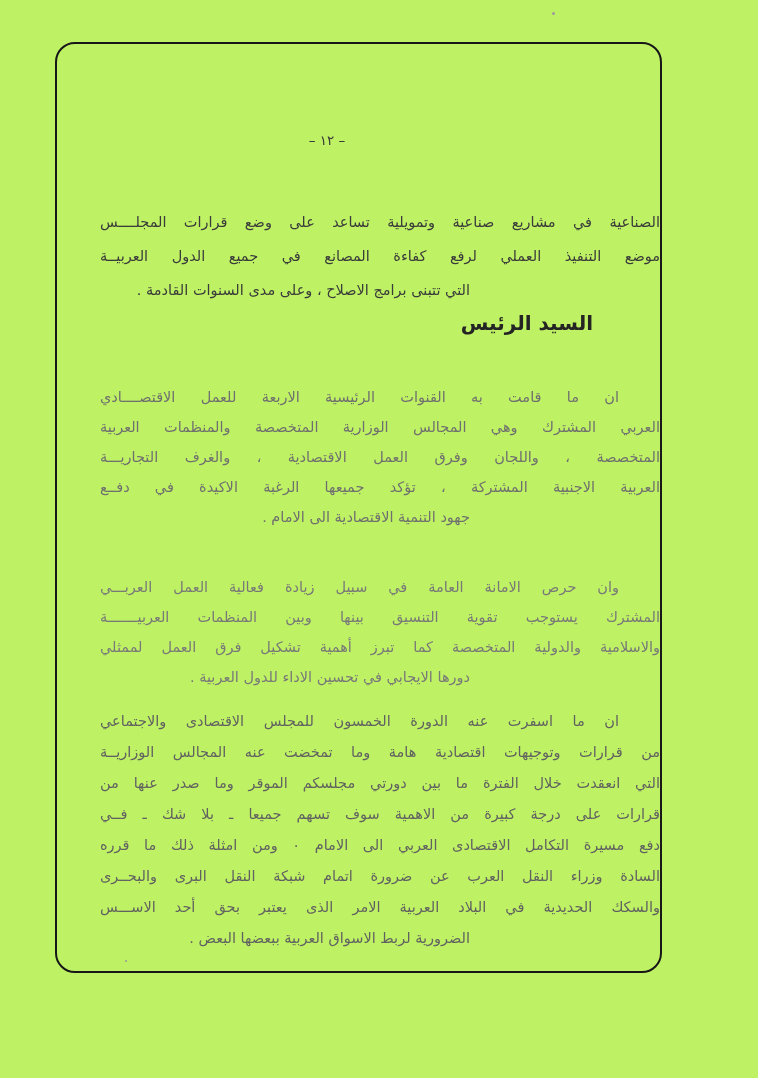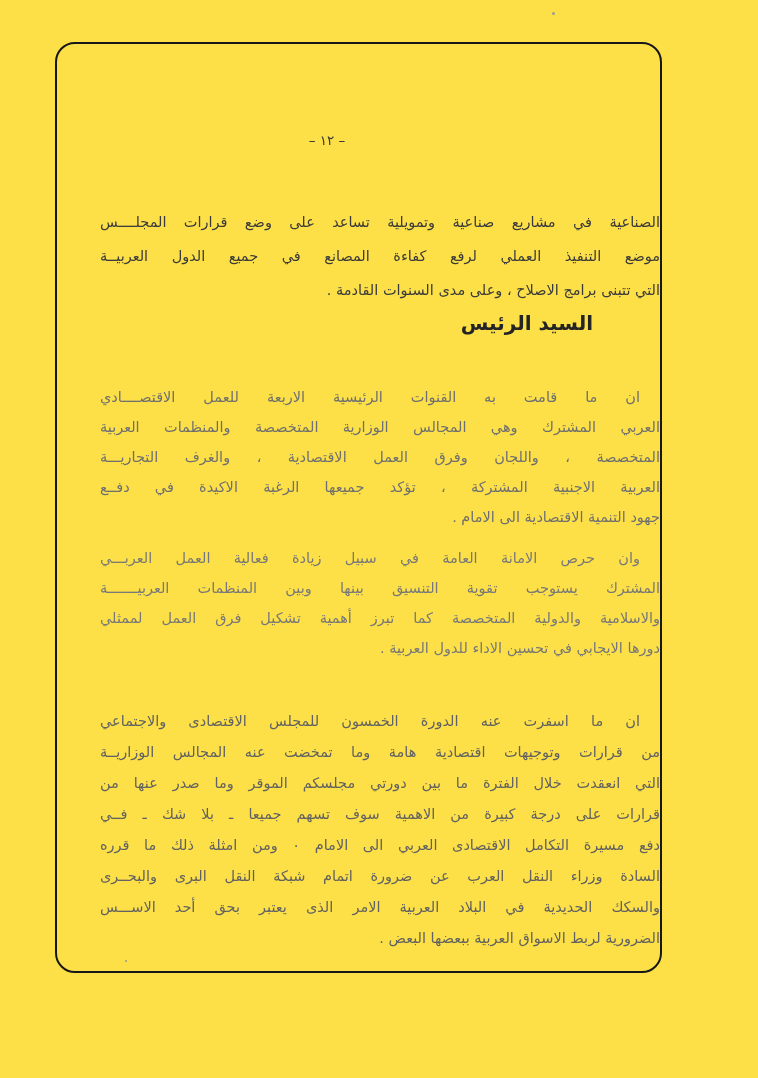--- a/index.html
+++ b/index.html
@@ -1,21 +1,21 @@
 <!DOCTYPE html>
 <html lang="ar"><head>
 <meta charset="utf-8">
 <style>
   * { margin: 0; padding: 0; box-sizing: border-box; }
   html, body { background: #ffffff; }
   .page {
     position: relative;
     width: 758px;
     height: 1078px;
-    background: #fde047;
+    background: #bef264;
     overflow: hidden;
     font-family: "DejaVu Sans", sans-serif;
   }
   .frame {
     position: absolute;
     left: 55px;
     top: 42px;
     width: 607px;
     height: 931px;
     border: 2px solid #171717;
@@ -42,30 +42,30 @@
     left: 100px;
     width: 560px;
     direction: rtl;
     font-size: 14.5px;
   }
   .para .line {
     text-align: right;
     text-align-last: justify;
     overflow: visible;
   }
-  .para .line.indent { padding-right: 20px; }
-  .para .line.short  { text-align-last: right; }
+  .para .line.indent { padding-right: 41px; }
+  .para .line.short  { padding-right: 190px; text-align-last: right; }
 
   .p1 { top: 205px; color: #3a3a3a; font-weight: normal; }
   .p1 .line { height: 34px; line-height: 34px; }
 
   .p2 { top: 382px; color: #6f6f6f; }
   .p2 .line { height: 30px; line-height: 30px; }
 
-  .p3 { top: 543px; color: #787878; }
+  .p3 { top: 572px; color: #787878; }
   .p3 .line { height: 30px; line-height: 30px; }
 
   .p4 { top: 706px; color: #616161; }
   .p4 .line { height: 31px; line-height: 31px; text-align: center; }
 
   .heading {
     position: absolute;
     top: 311px;
     right: 165px;
     direction: rtl;

